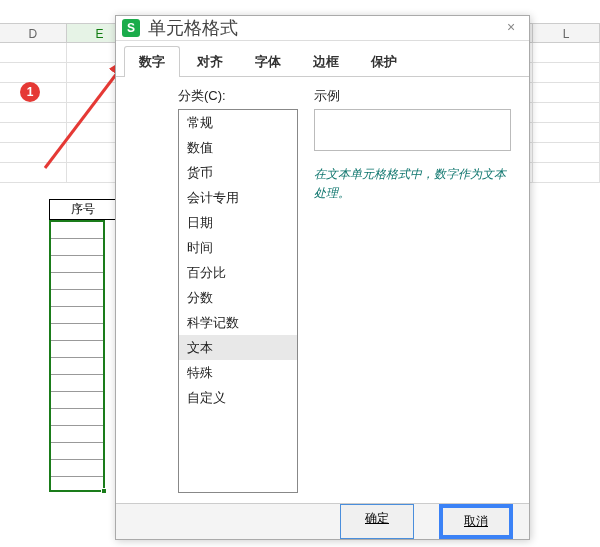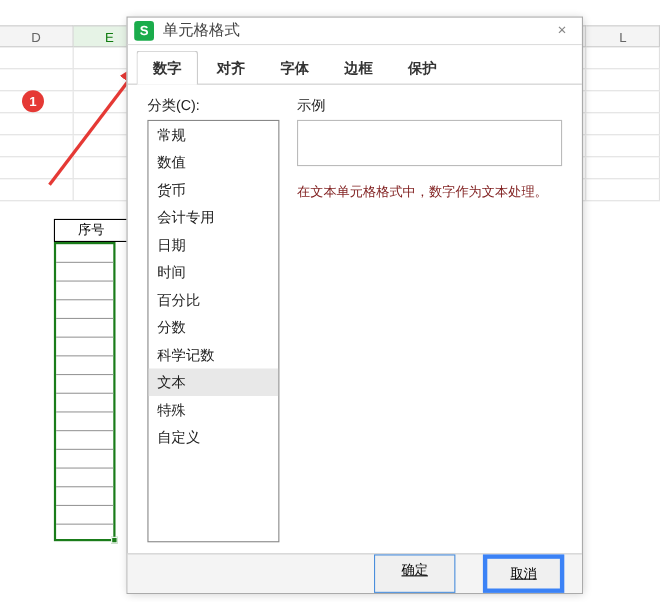--- a/index.html
+++ b/index.html
@@ -129,21 +129,21 @@
     color: #fff;
     font-weight: bold;
     font-size: 12px;
     text-align: center;
     line-height: 18px;
     margin-right: 8px;
   }
   .titlebar-title {
     flex: 1;
     color: #444;
-    font-size: 14px;
+    font-size: 18px;
   }
   .close-btn {
     width: 24px; height: 20px;
     text-align: center;
     line-height: 18px;
     color: #888;
     font-size: 14px;
     cursor: pointer;
   }
   .tabs {
@@ -174,20 +174,21 @@
     display: flex;
     flex-direction: column;
   }
   .columns {
     flex: 1;
     display: flex;
     gap: 16px;
   }
   .left-col {
     width: 120px;
+    margin-left: 44px;
   }
   .right-col {
     flex: 1;
   }
   .section-label {
     font-size: 13px;
     color: #222;
     margin-bottom: 4px;
   }
   .category-list {
@@ -207,22 +208,23 @@
     background: #e8e8e8;
   }
   .example-box {
     border: 1px solid #bbb;
     height: 42px;
     margin-bottom: 14px;
     background: #fff;
   }
   .desc {
     font-size: 12px;
-    color: #7f1d1d;
+    color: #0f766e;
     line-height: 1.6;
+    font-style: italic;
   }
   .dialog-footer {
     border-top: 1px solid #ccc;
     padding: 0 16px;
     display: flex;
     justify-content: flex-end;
     gap: 25px;
     background: #f4f4f4;
     text-decoration: underline;
   }

